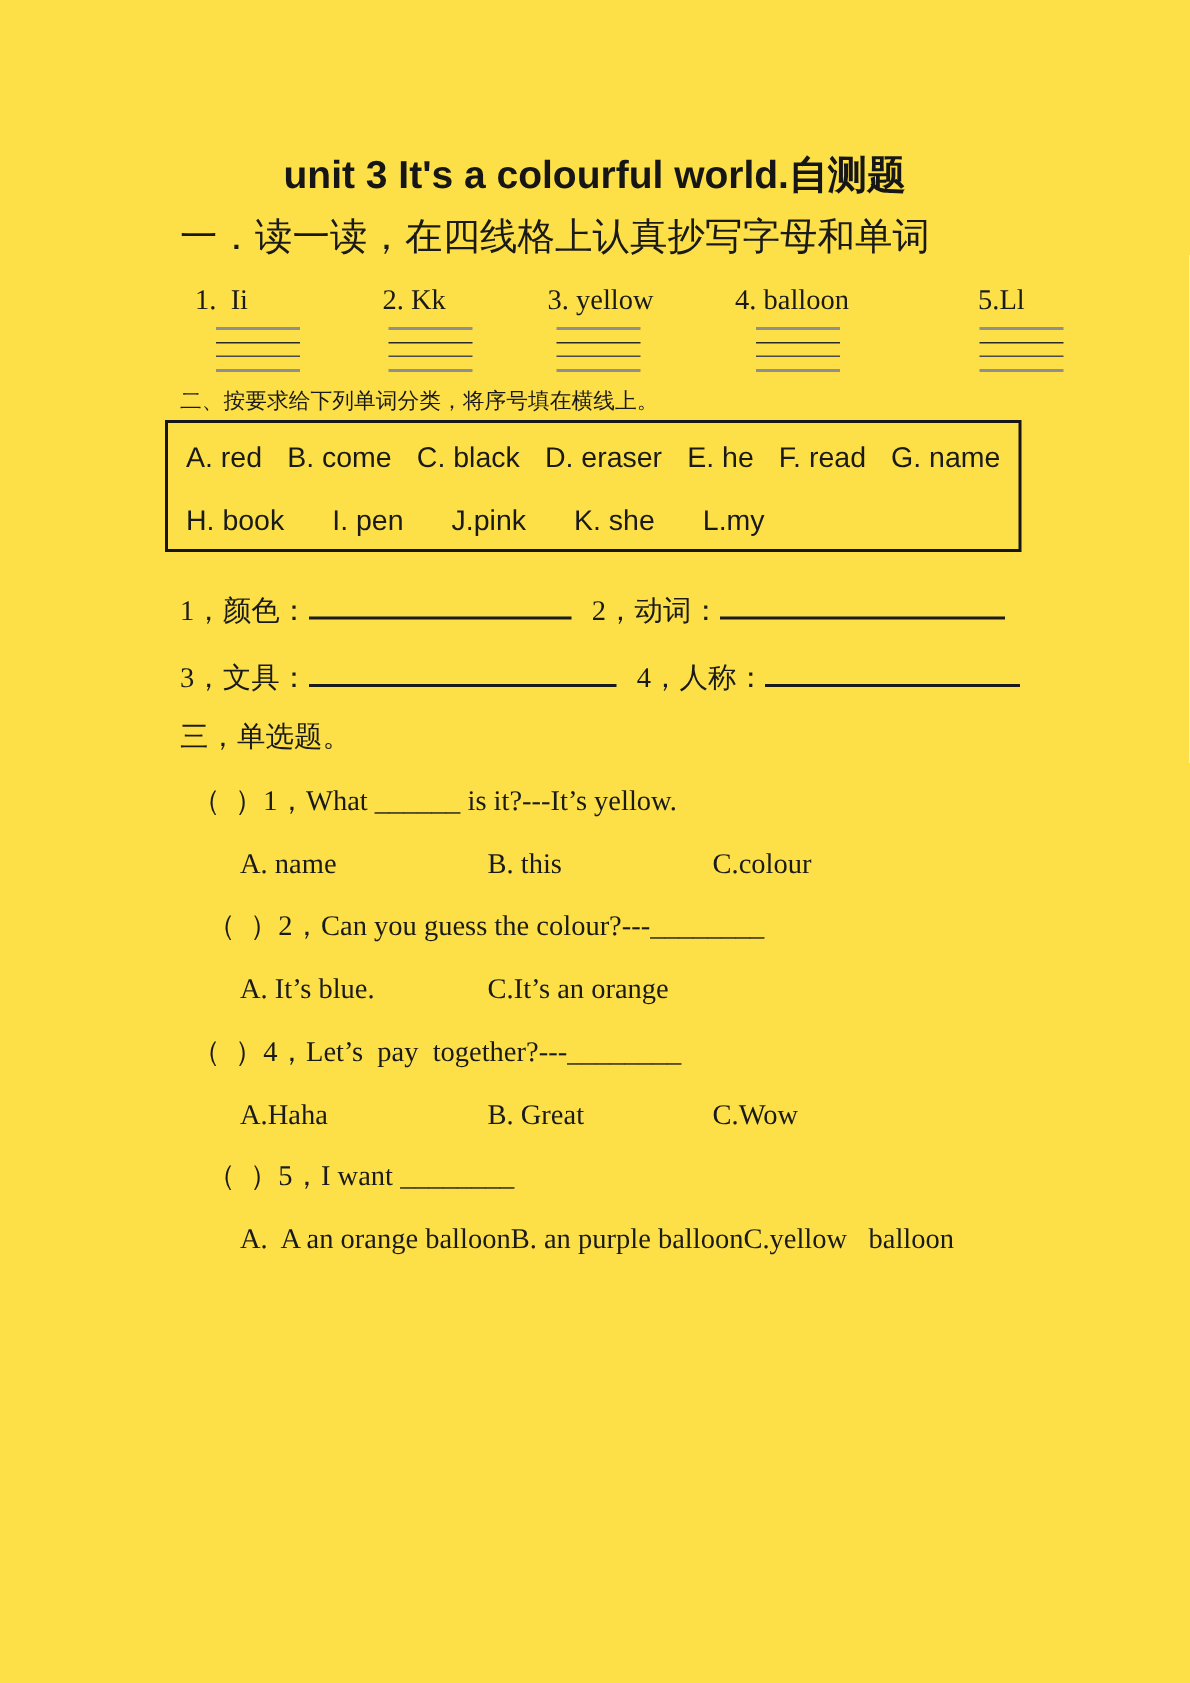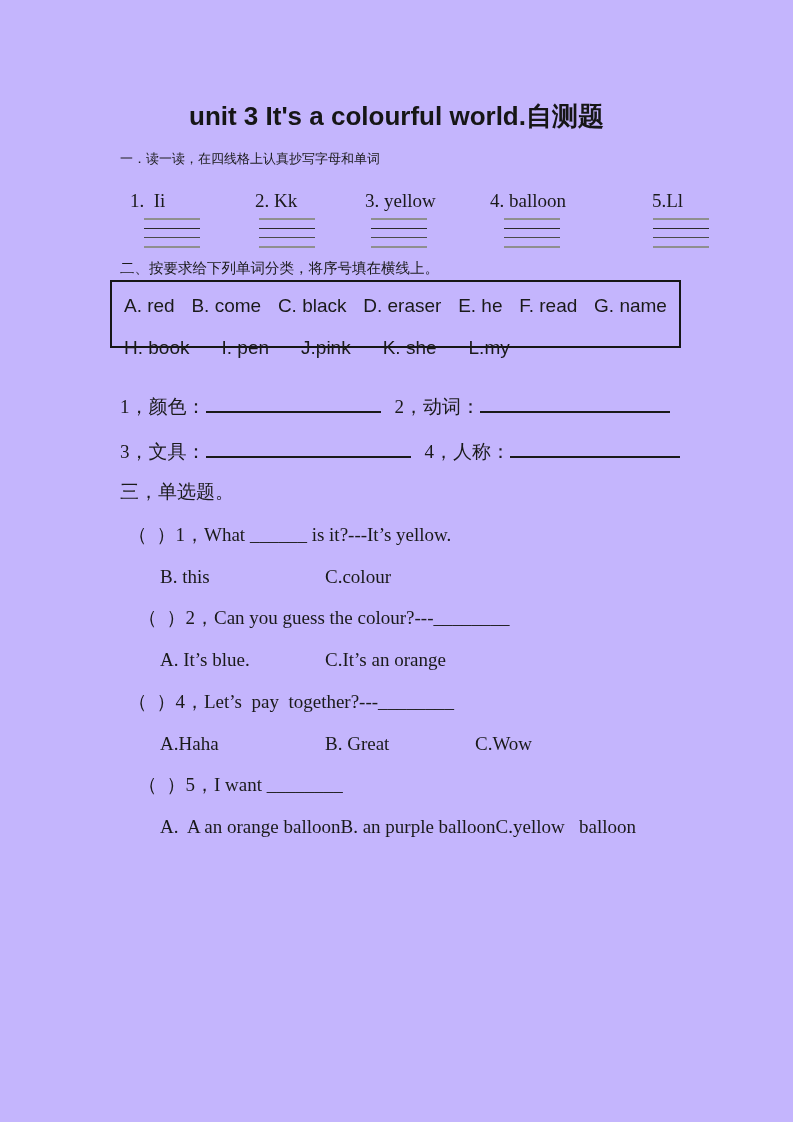--- a/index.html
+++ b/index.html
@@ -4,39 +4,39 @@
 <style>
   html, body { margin: 0; padding: 0; background: #ffffff; }
   body {
     width: 793px; height: 1122px;
     font-family: "Liberation Serif", "DejaVu Serif", serif;
     color: #1a1a1a;
   }
   .page {
     position: relative;
     width: 793px; height: 1122px;
-    background: #c4b5fd;
+    background: #fde047;
     overflow: hidden;
   }
 
   
   .title {
     position: absolute; top: 96px; left: 0; width: 100%;
     margin: 0;
     text-align: center;
     font-family: "Liberation Sans", "DejaVu Sans", sans-serif;
     font-weight: bold;
     font-size: 26px; line-height: 40px;
     color: #161616;
   }
 
   
   .s1-heading {
     position: absolute; top: 145px; left: 120px;
-    font-size: 13px; line-height: 27px;
+    font-size: 25px; line-height: 27px;
     white-space: pre-wrap;
   }
   .s2-heading {
     position: absolute; top: 258px; left: 120px;
     font-size: 14.5px; line-height: 20px;
     white-space: pre-wrap;
   }
   .s3-heading {
     position: absolute; top: 478px; left: 120px;
     font-size: 19px; line-height: 27px;
@@ -58,21 +58,21 @@
   .copy-item:nth-child(4) .stave { margin-left: 14px; }
   .copy-item:nth-child(5) .stave { margin-left: 1px; }
   .stave-line { height: 0; border-top: 2px solid #8f8f8f; margin-bottom: 8px; }
   .stave-line:nth-child(2), .stave-line:nth-child(3) { border-top: 1.5px solid #2a2a2a; }
   .stave-line:nth-child(3) { border-top-color: #4a4a4a; }
   .stave-line:last-child { margin-bottom: 0; }
 
   
   .word-box {
     position: absolute; top: 280px; left: 110px;
-    width: 571px; height: 68px;
+    width: 571px; height: 88px;
     border: 2px solid #161616;
     box-sizing: border-box;
     font-family: "Liberation Sans", "DejaVu Sans", sans-serif;
     font-size: 19px;
     padding: 12px 12px 0 12px;
   }
   .wb-row { display: flex; line-height: 24px; }
   .wb-row1 { justify-content: space-between; }
   .wb-row2 { margin-top: 18px; }
   .wb-row2 span { margin-right: 32px; }
@@ -202,20 +202,21 @@
     <span class="b-label second">4，人称：</span>
     <span class="blank w4"></span>
   </div>
 
   <div class="s3-heading">三，单选题。</div>
 
   <div class="mc">
     <div class="q-block">
       <div class="q-prompt">（  ）1，What ______ is it?---It’s yellow.</div>
       <div class="q-opts">
+        <span>A. name</span>
         <span>B. this</span>
         <span>C.colour</span>
       </div>
     </div>
     <div class="q-block">
       <div class="q-prompt">（  ）2，Can you guess the colour?---________</div>
       <div class="q-opts">
         <span>A. It’s blue.</span>
         <span>C.It’s an orange</span>
       </div>

